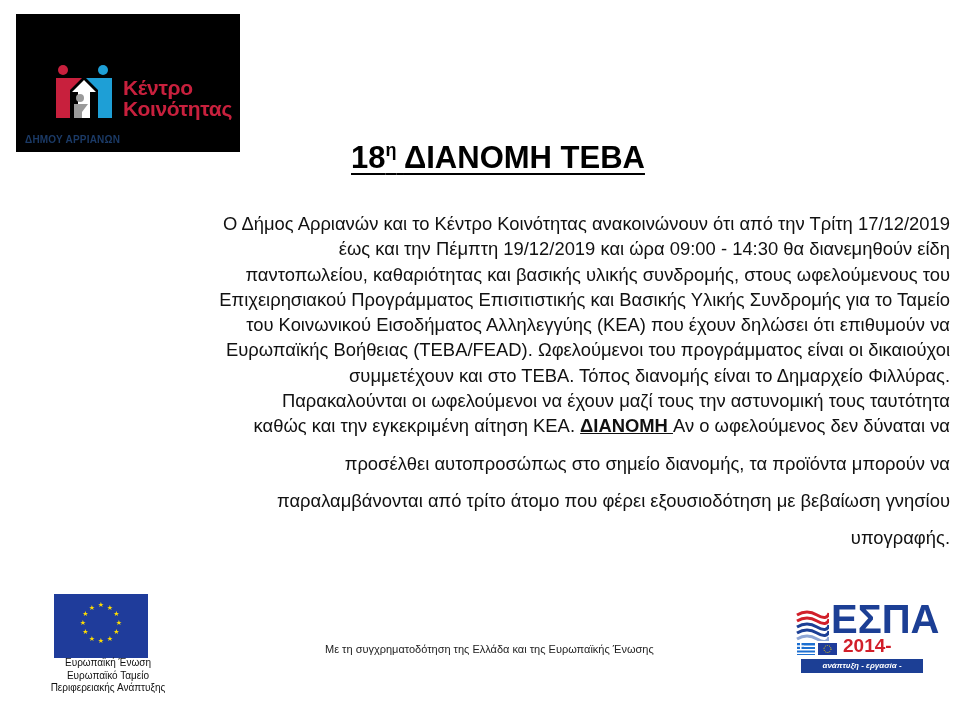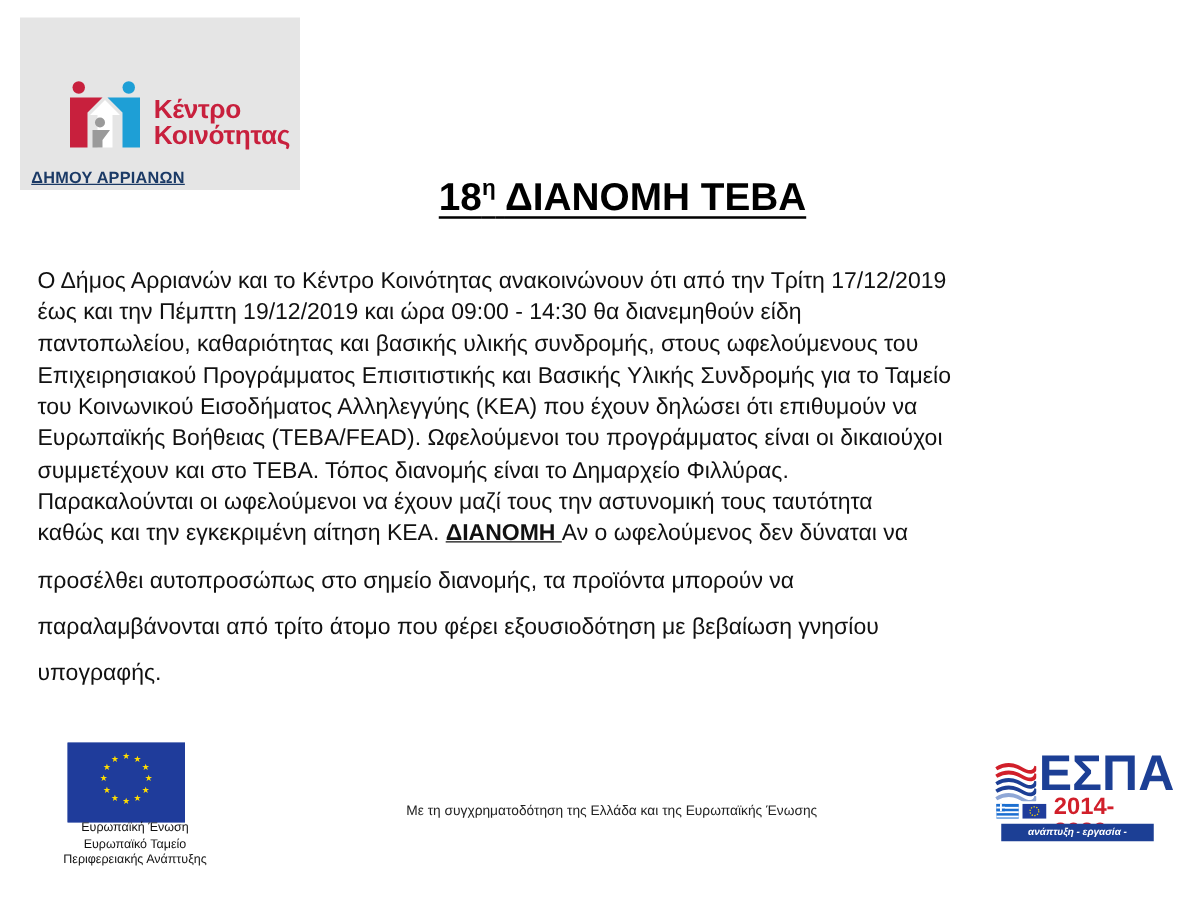--- a/index.html
+++ b/index.html
@@ -1,39 +1,39 @@
 <!DOCTYPE html>
 <html><head>
 <meta charset="utf-8">
 <style>
   html, body { margin: 0; padding: 0; }
   body {
     width: 960px; height: 720px; background: #ffffff; position: relative; overflow: hidden;
     font-family: "Liberation Sans", "DejaVu Sans", sans-serif; color: #000;
   }
   .logo-box {
-    position: absolute; left: 16px; top: 14px; width: 224px; height: 138px; background: #e5e5e5;
+    position: absolute; left: 16px; top: 14px; width: 224px; height: 138px; background: #000000;
   }
   .logo-mark { position: absolute; left: 38px; top: 50px; width: 60px; height: 56px; }
   .logo-text {
     position: absolute; left: 107px; top: 63px; color: #c8203d; font-weight: bold;
     font-size: 21px; line-height: 21px; letter-spacing: -0.3px;
   }
   .municipality {
     position: absolute; left: 25px; top: 134px; color: #1b3a66; font-weight: bold;
-    font-size: 13px; letter-spacing: 0.2px; text-decoration: underline;
+    font-size: 10px; letter-spacing: 0.2px;
   }
   .title {
     position: absolute; left: 0; width: 996px; top: 140px; text-align: center;
     font-size: 31px; font-weight: bold; text-decoration: underline; text-underline-offset: 5px;
     text-decoration-thickness: 2px;
   }
   .title sup { font-size: 18px; vertical-align: 12px; }
   .body-text {
-    position: absolute; left: 30px; width: 920px; top: 211px; text-align: left;
+    position: absolute; left: 30px; width: 920px; top: 211px; text-align: right;
     font-size: 18.4px; line-height: 25.3px; color: #111;
   }
   .body-text .strong { font-weight: normal; margin-top: 12px; }
   .body-text .attn { font-weight: bold; text-decoration: underline; }
   .eu-flag {
     position: absolute; left: 54px; top: 594px; width: 94px; height: 64px; background: #1f3c9b;
   }
   .eu-caption {
     position: absolute; left: 20px; width: 176px; top: 657px; text-align: center;
     font-size: 10px; line-height: 12.5px; font-weight: normal; color: #111;

